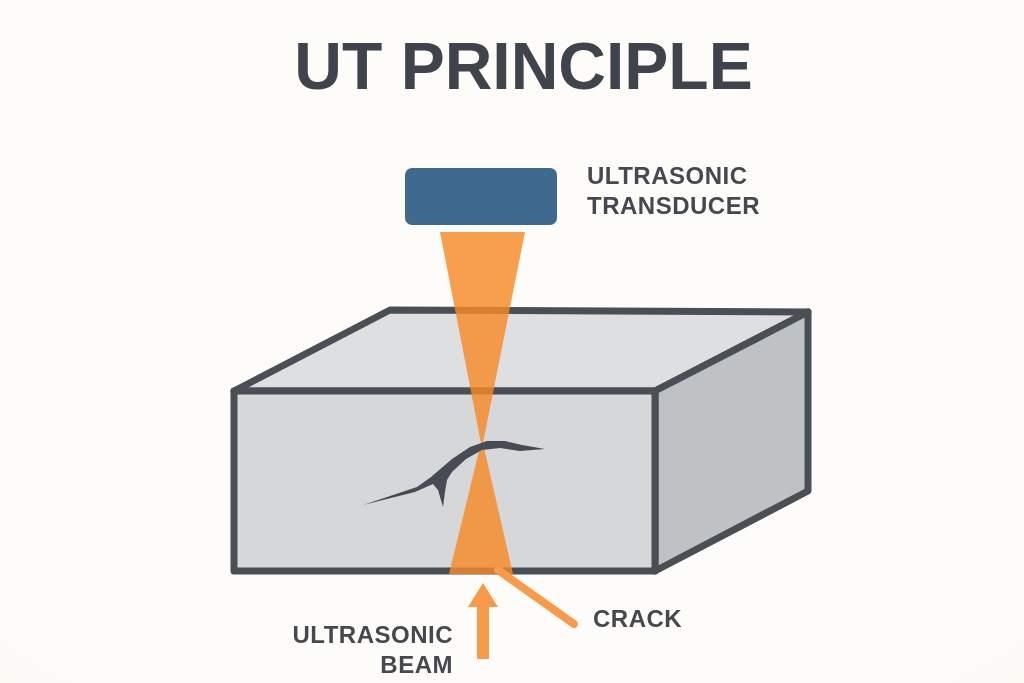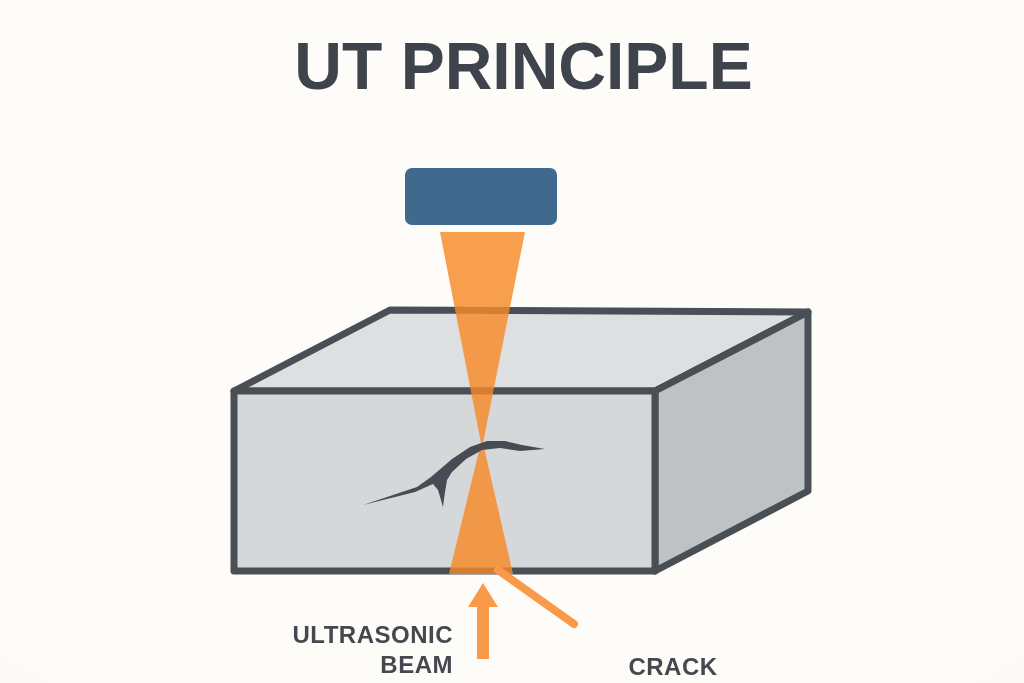--- a/index.html
+++ b/index.html
@@ -21,21 +21,21 @@
     padding-left:23px;
   }
   .label{
     position:absolute;
     font-size:24px;font-weight:bold;line-height:30px;
     letter-spacing:0.5px;
     color:#45494f;
   }
   .label-transducer{left:587px;top:161px;width:200px;text-align:left;}
   .label-beam{left:278px;top:604px;width:175px;text-align:right;margin-top:16px;}
-  .label-crack{left:593px;top:604px;width:160px;text-align:center;margin-top:48px;}
+  .label-crack{left:593px;top:604px;width:160px;text-align:left;}
 </style>
 </head>
 <body>
 
 <div class="canvas">
 
   <svg class="diagram-svg" width="1024" height="683" viewBox="0 0 1024 683">
 
     <g>
       <path class="outline" d="M234,391 L390,310 L808,312 L655,391 Z" fill="#dedfe0"></path>
@@ -51,18 +51,19 @@
 
     <rect x="405" y="168" width="152" height="57" rx="7" fill="#3f6a8d"></rect>
 
     <line x1="498" y1="570" x2="574" y2="624" stroke-width="8" stroke-linecap="round" stroke="#f89a49"></line>
 
     <path d="M483,583 L498,607 L489,607 L489,659 L477,659 L477,607 L468,607 Z" fill="#f89a49"></path>
   </svg>
 
   <div class="page-title">UT PRINCIPLE</div>
 
+  <div class="label label-transducer">ULTRASONIC TRANSDUCER</div>
 
   <div class="label label-beam">ULTRASONIC BEAM</div>
 
   <div class="label label-crack">CRACK</div>
 
 </div>
 
 </body></html>

